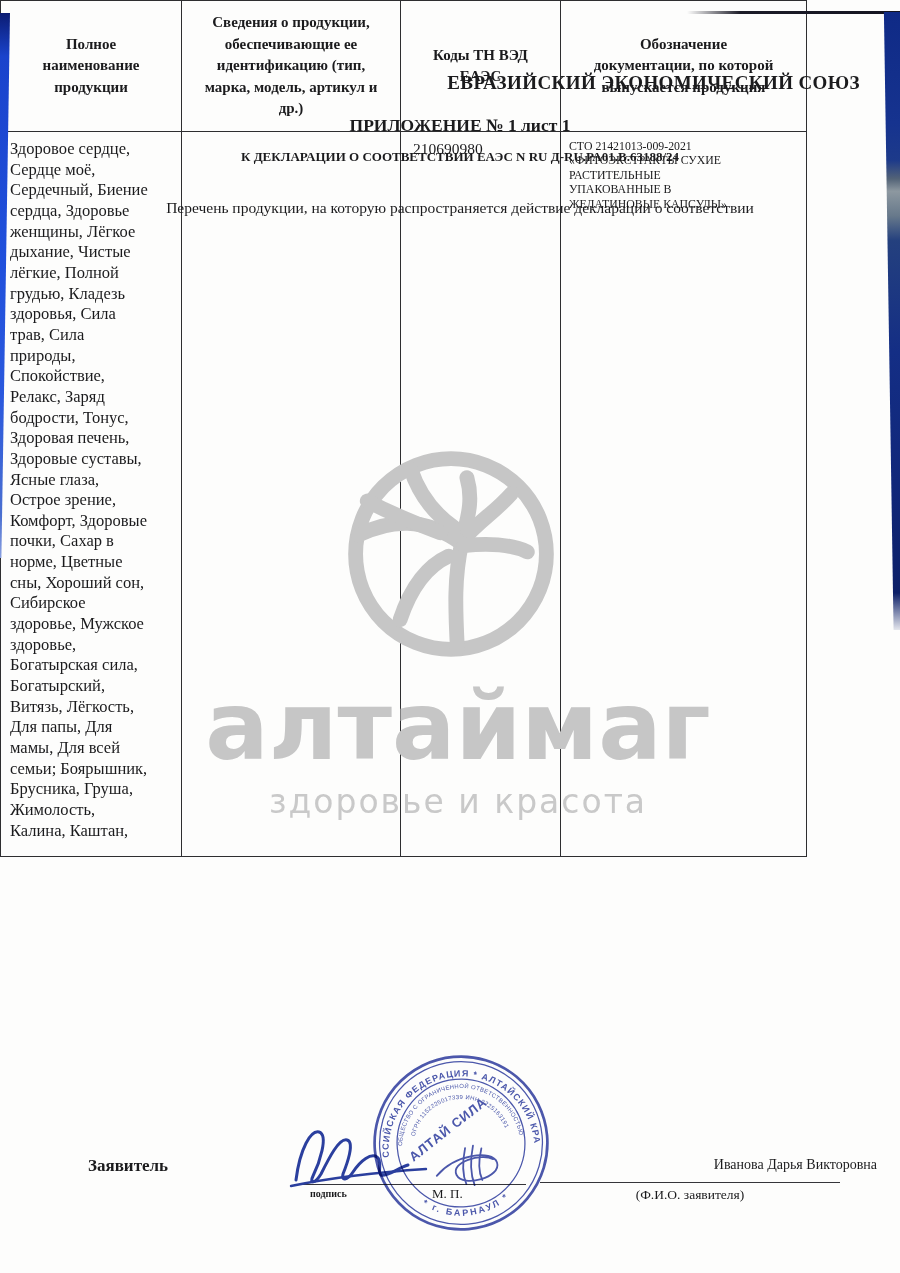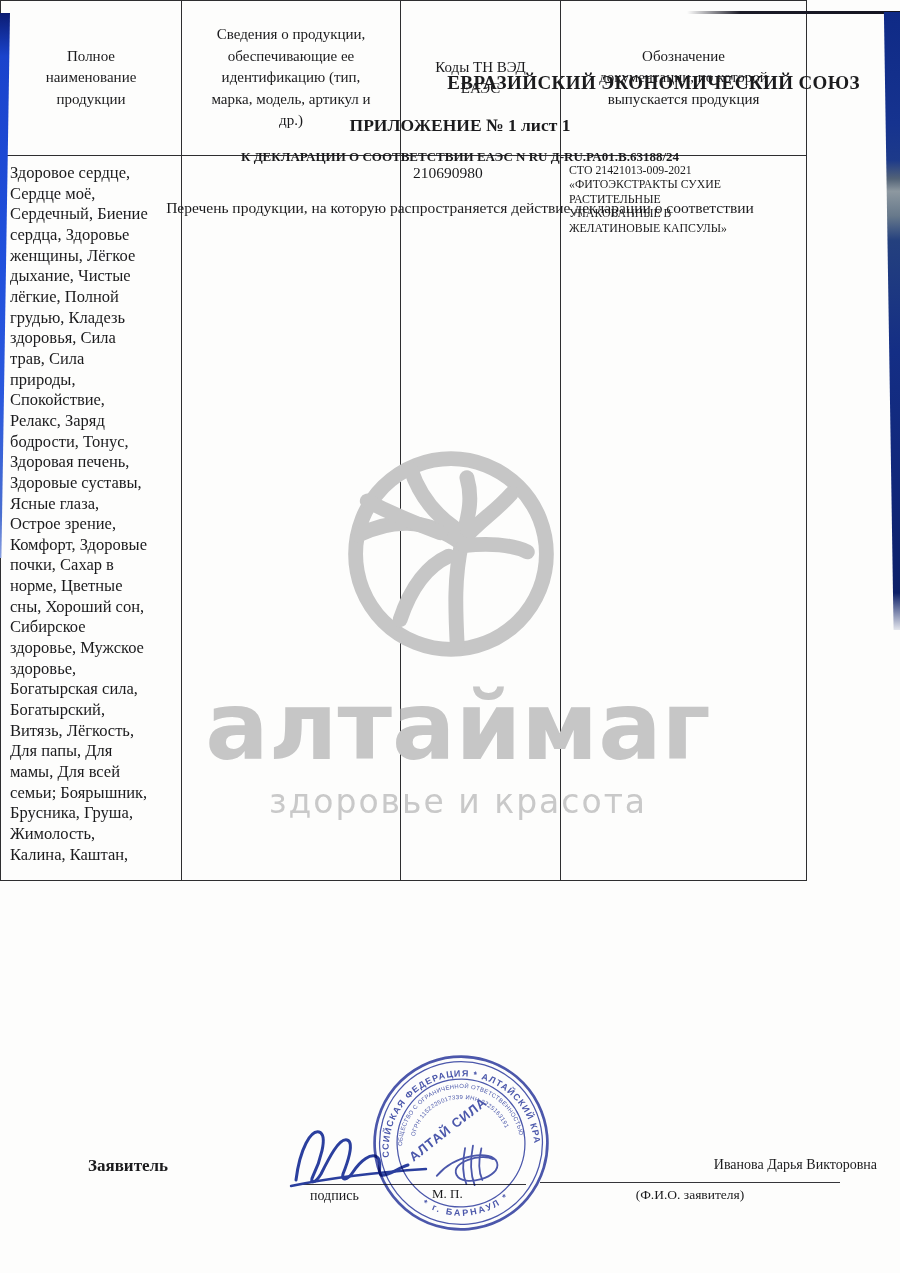--- a/index.html
+++ b/index.html
@@ -49,33 +49,33 @@
 
   
   #product-table{
     left:95px;top:250px;width:770px;border-collapse:collapse;table-layout:fixed;z-index:2;
     background:transparent;
   }
   #product-table th,#product-table td{
     border:1.8px solid #2e2e30;background:transparent;white-space:pre-line;
   }
   #product-table th{
-    height:130px;font-weight:normal;font-size:15px;line-height:21.5px;
-    text-align:center;vertical-align:middle;padding:12px 4px;
+    height:130px;font-weight:bold;font-size:15px;line-height:21.5px;
+    text-align:center;vertical-align:middle;padding:0 4px;
   }
   #product-table td{vertical-align:top;height:716px;}
   td.c-name{padding:7px 2px 0 9px;font-size:16.5px;line-height:20.65px;}
   td.c-ident{padding:0;}
   td.c-code{padding:8px 0 0 12px;font-size:15.5px;}
   td.c-doc{padding:7px 4px 0 8px;font-size:11.8px;line-height:14.4px;}
 
   
   #applicant-label{left:88px;top:1156px;font-size:17px;font-weight:bold;z-index:3;}
   #signature-line{left:298px;top:1184px;width:228px;border-top:1.6px solid #35353a;z-index:3;}
-  #signature-caption{left:310px;top:1188px;font-size:14px;z-index:3;}
+  #signature-caption{left:310px;top:1188px;font-size:10px;z-index:3;font-weight:bold;}
   #seal-mark{left:432px;top:1186px;font-size:13px;z-index:3;}
   #name-line{left:540px;top:1182px;width:300px;border-top:1.6px solid #35353a;z-index:3;}
   #applicant-name{left:540px;top:1157px;width:300px;text-align:right;font-size:14px;z-index:3;margin-left:37px;}
   #name-caption{left:540px;top:1187px;width:300px;text-align:center;font-size:13.5px;z-index:3;}
 
   #signature-svg{left:288px;top:1122px;z-index:4;}
   #stamp-svg{left:366px;top:1053px;z-index:5;mix-blend-mode:multiply;transform:rotate(-5deg);}
 </style>
 </head>
 <body>

